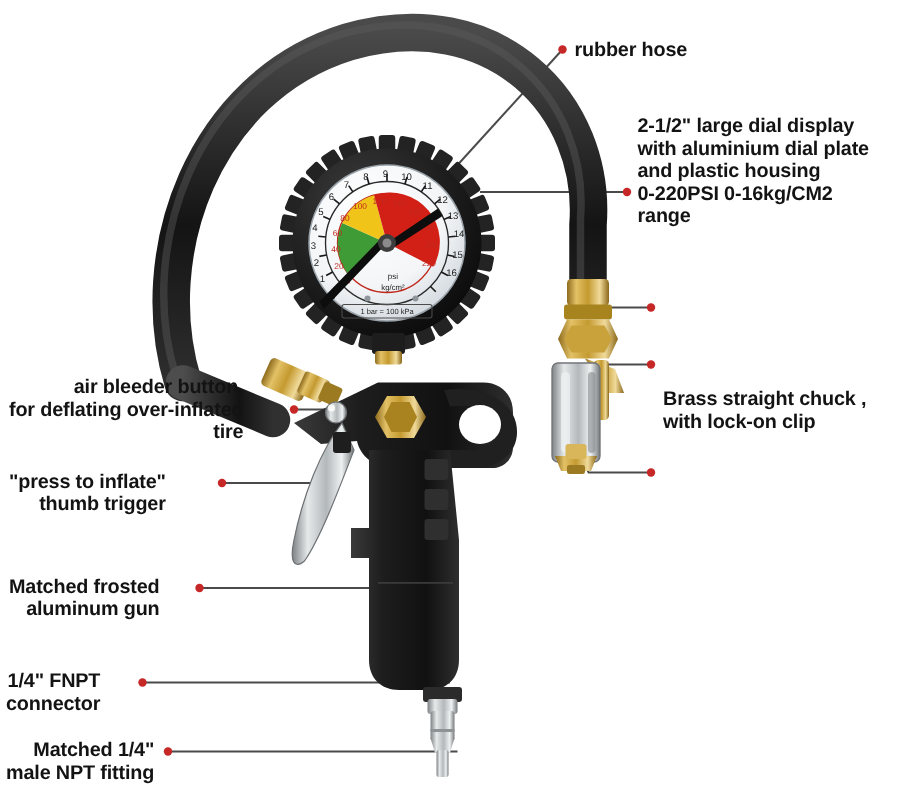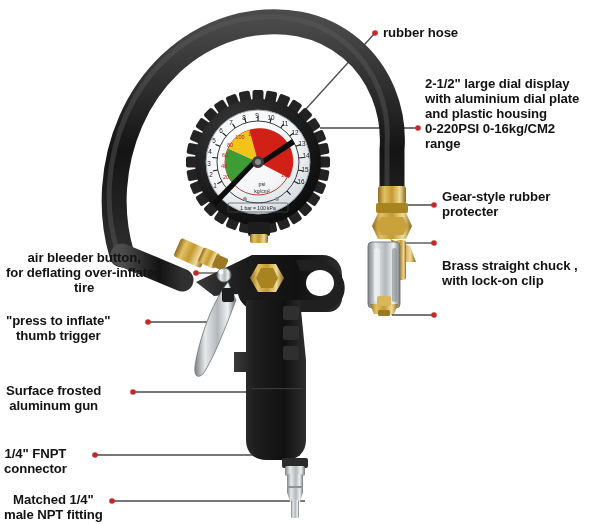--- a/index.html
+++ b/index.html
@@ -7,21 +7,21 @@
     width:600px;height:524px;overflow:hidden;
     font-family:"Liberation Sans","DejaVu Sans",sans-serif;
     color:#121212;position:relative;
   }
   #stage{position:absolute;inset:0;width:600px;height:524px;}
   svg#art{position:absolute;left:0;top:0;width:600px;height:524px;}
 
   .callout{position:absolute;font-size:13.2px;font-weight:bold;line-height:1.14;
            letter-spacing:-0.1px;color:#131313;white-space:pre-line;}
   .callout.right{text-align:left;}
-  .callout.left{text-align:center;}
+  .callout.left{text-align:right;}
 </style>
 </head>
 <body>
 
 <div id="stage">
 
   <svg id="art" viewBox="0 0 600 524">
     <defs>
       <linearGradient id="hoseGrad" x1="0" y1="0" x2="0" y2="1">
         <stop offset="0%" stop-color="#4a4a4a"></stop>
@@ -315,35 +315,33 @@
   </svg>
 
   <div class="callout right" style="left:383px; top:25px;">rubber hose</div>
 
   <div class="callout right" style="left:425px; top:76px;">2-1/2" large dial display
 with aluminium dial plate
 and plastic housing
 0-220PSI 0-16kg/CM2
 range</div>
 
-  <div class="callout right" style="left:442px; top:189px;">Gear-style rubber
-protecter</div>
 
   <div class="callout right" style="left:442px; top:234px;margin-top:24px;">Brass straight chuck ,
 with lock-on clip</div>
 
 
   <div class="callout left" style="left:6px; top:250px;">air bleeder button,
 for deflating over-inflated
 tire</div>
 
   <div class="callout left" style="left:6px; top:313px;">"press to inflate"
 thumb trigger</div>
 
-  <div class="callout left" style="left:6px; top:383px;">Surface frosted
+  <div class="callout left" style="left:6px; top:383px;">Matched frosted
 aluminum gun</div>
 
   <div class="callout left" style="left:4px; top:446px;">1/4" FNPT
 connector</div>
 
   <div class="callout left" style="left:4px; top:492px;">Matched 1/4"
 male NPT fitting</div>
 
 </div>
 

